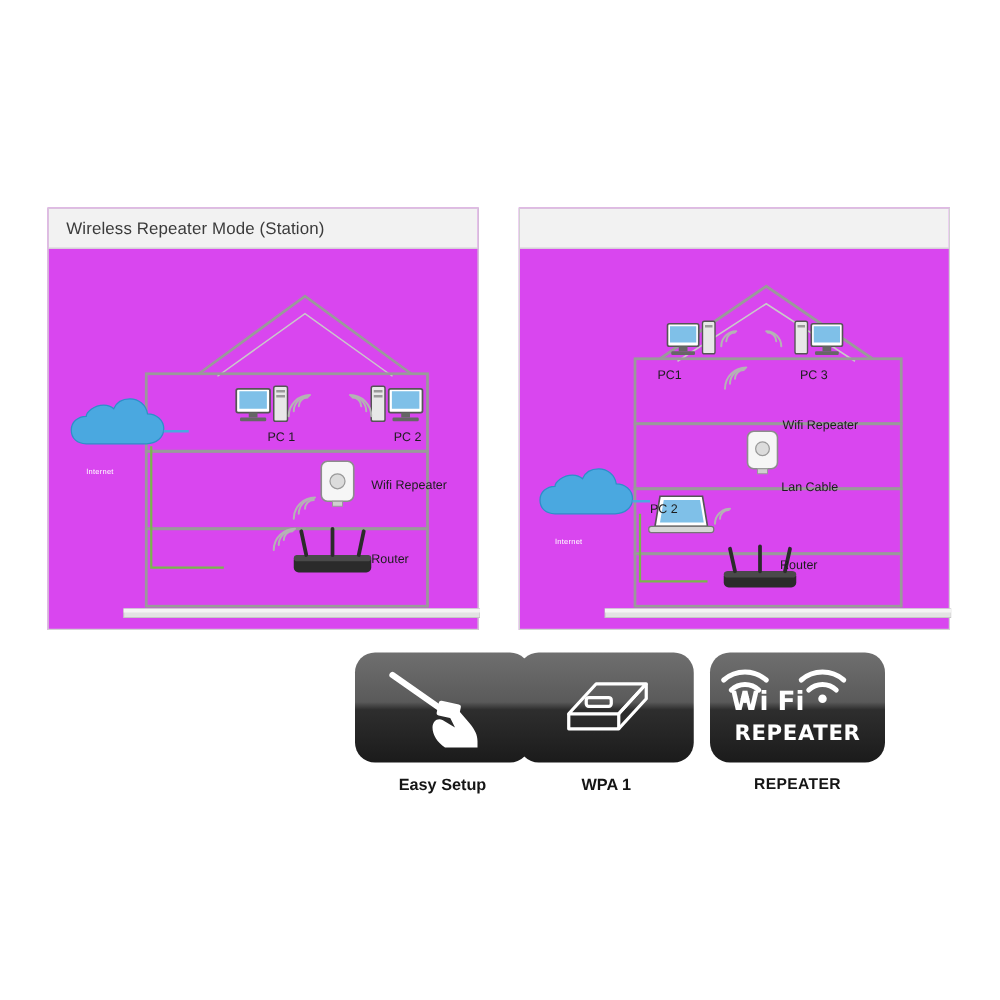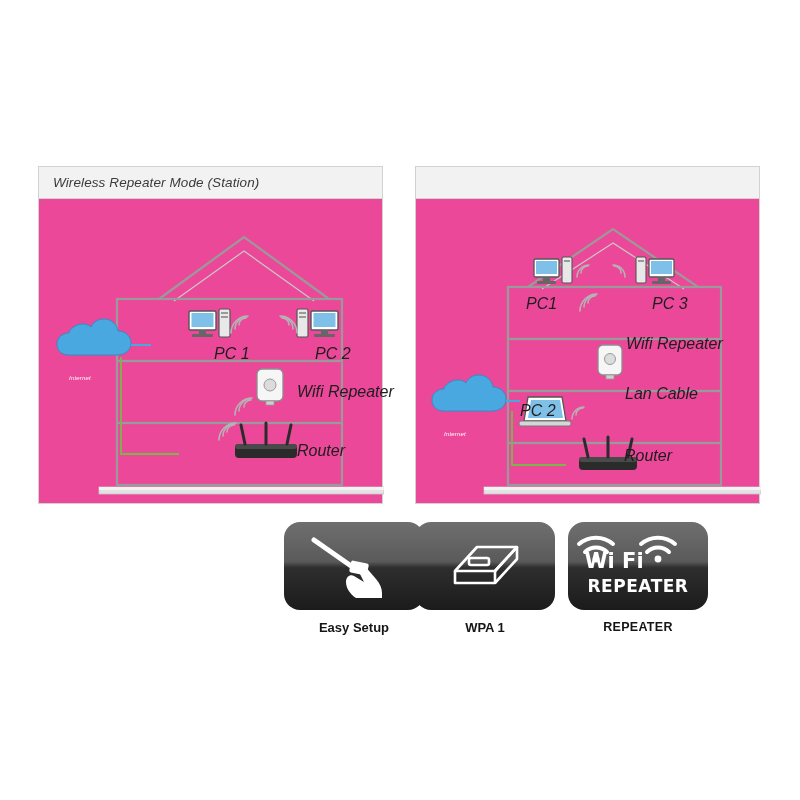--- a/index.html
+++ b/index.html
@@ -16,24 +16,23 @@
   }
   .stage {
     position: absolute;
     left: 0; top: 0;
     width: 800px; height: 800px;
   }
 
   
   .panel {
     position: absolute;
-    background: #ec4899;
+    background: #d946ef;
     border: 1px solid #d2d2d2;
     box-sizing: border-box;
-    font-style: italic;
   }
   .panel-header {
     position: absolute;
     left: 0; top: 0;
     right: 0;
     height: 32px;
     background: #f2f2f2;
     border-bottom: 1px solid #d2d2d2;
     box-sizing: border-box;
   }
@@ -53,21 +52,21 @@
     position: absolute;
     left: 0; top: 32px;
     width: 100%;
     height: calc(100% - 32px);
   }
   .diagram svg { display: block; }
 
   
   .dlabel {
     position: absolute;
-    font-size: 16px;
+    font-size: 10px;
     color: #1d1d1d;
     white-space: nowrap;
   }
   .cloud-text {
     position: absolute;
     font-size: 6px;
     color: #ffffff;
     white-space: nowrap;
     letter-spacing: .2px;
   }
@@ -283,21 +282,21 @@
           <path d="M172 104 a7 7 0 0 1 7 -7"></path>
           <path d="M168 108 a12 12 0 0 1 12 -12"></path>
           <path d="M164 112 a17 17 0 0 1 17 -17"></path>
           <path d="M160 216 a7 7 0 0 1 7 -7"></path>
           <path d="M156 220 a12 12 0 0 1 12 -12"></path>
         </g>
       </svg>
     </div>
 
     <div class="dlabel" style="left:110px; top:128px;">PC1</div>
-    <div class="dlabel" style="left:236px; top:128px;">PC 3</div>
+    <div class="dlabel" style="left:224px; top:128px;">PC 3</div>
     <div class="dlabel" style="left:210px; top:168px;">Wifi Repeater</div>
     <div class="dlabel" style="left:104px; top:235px;">PC 2</div>
     <div class="dlabel" style="left:209px; top:218px;">Lan Cable</div>
     <div class="dlabel" style="left:208px; top:280px;">Router</div>
     <div class="cloud-text" style="left:28px; top:264px;">Internet</div>
   </div>
 
   <div class="features">
 
 

